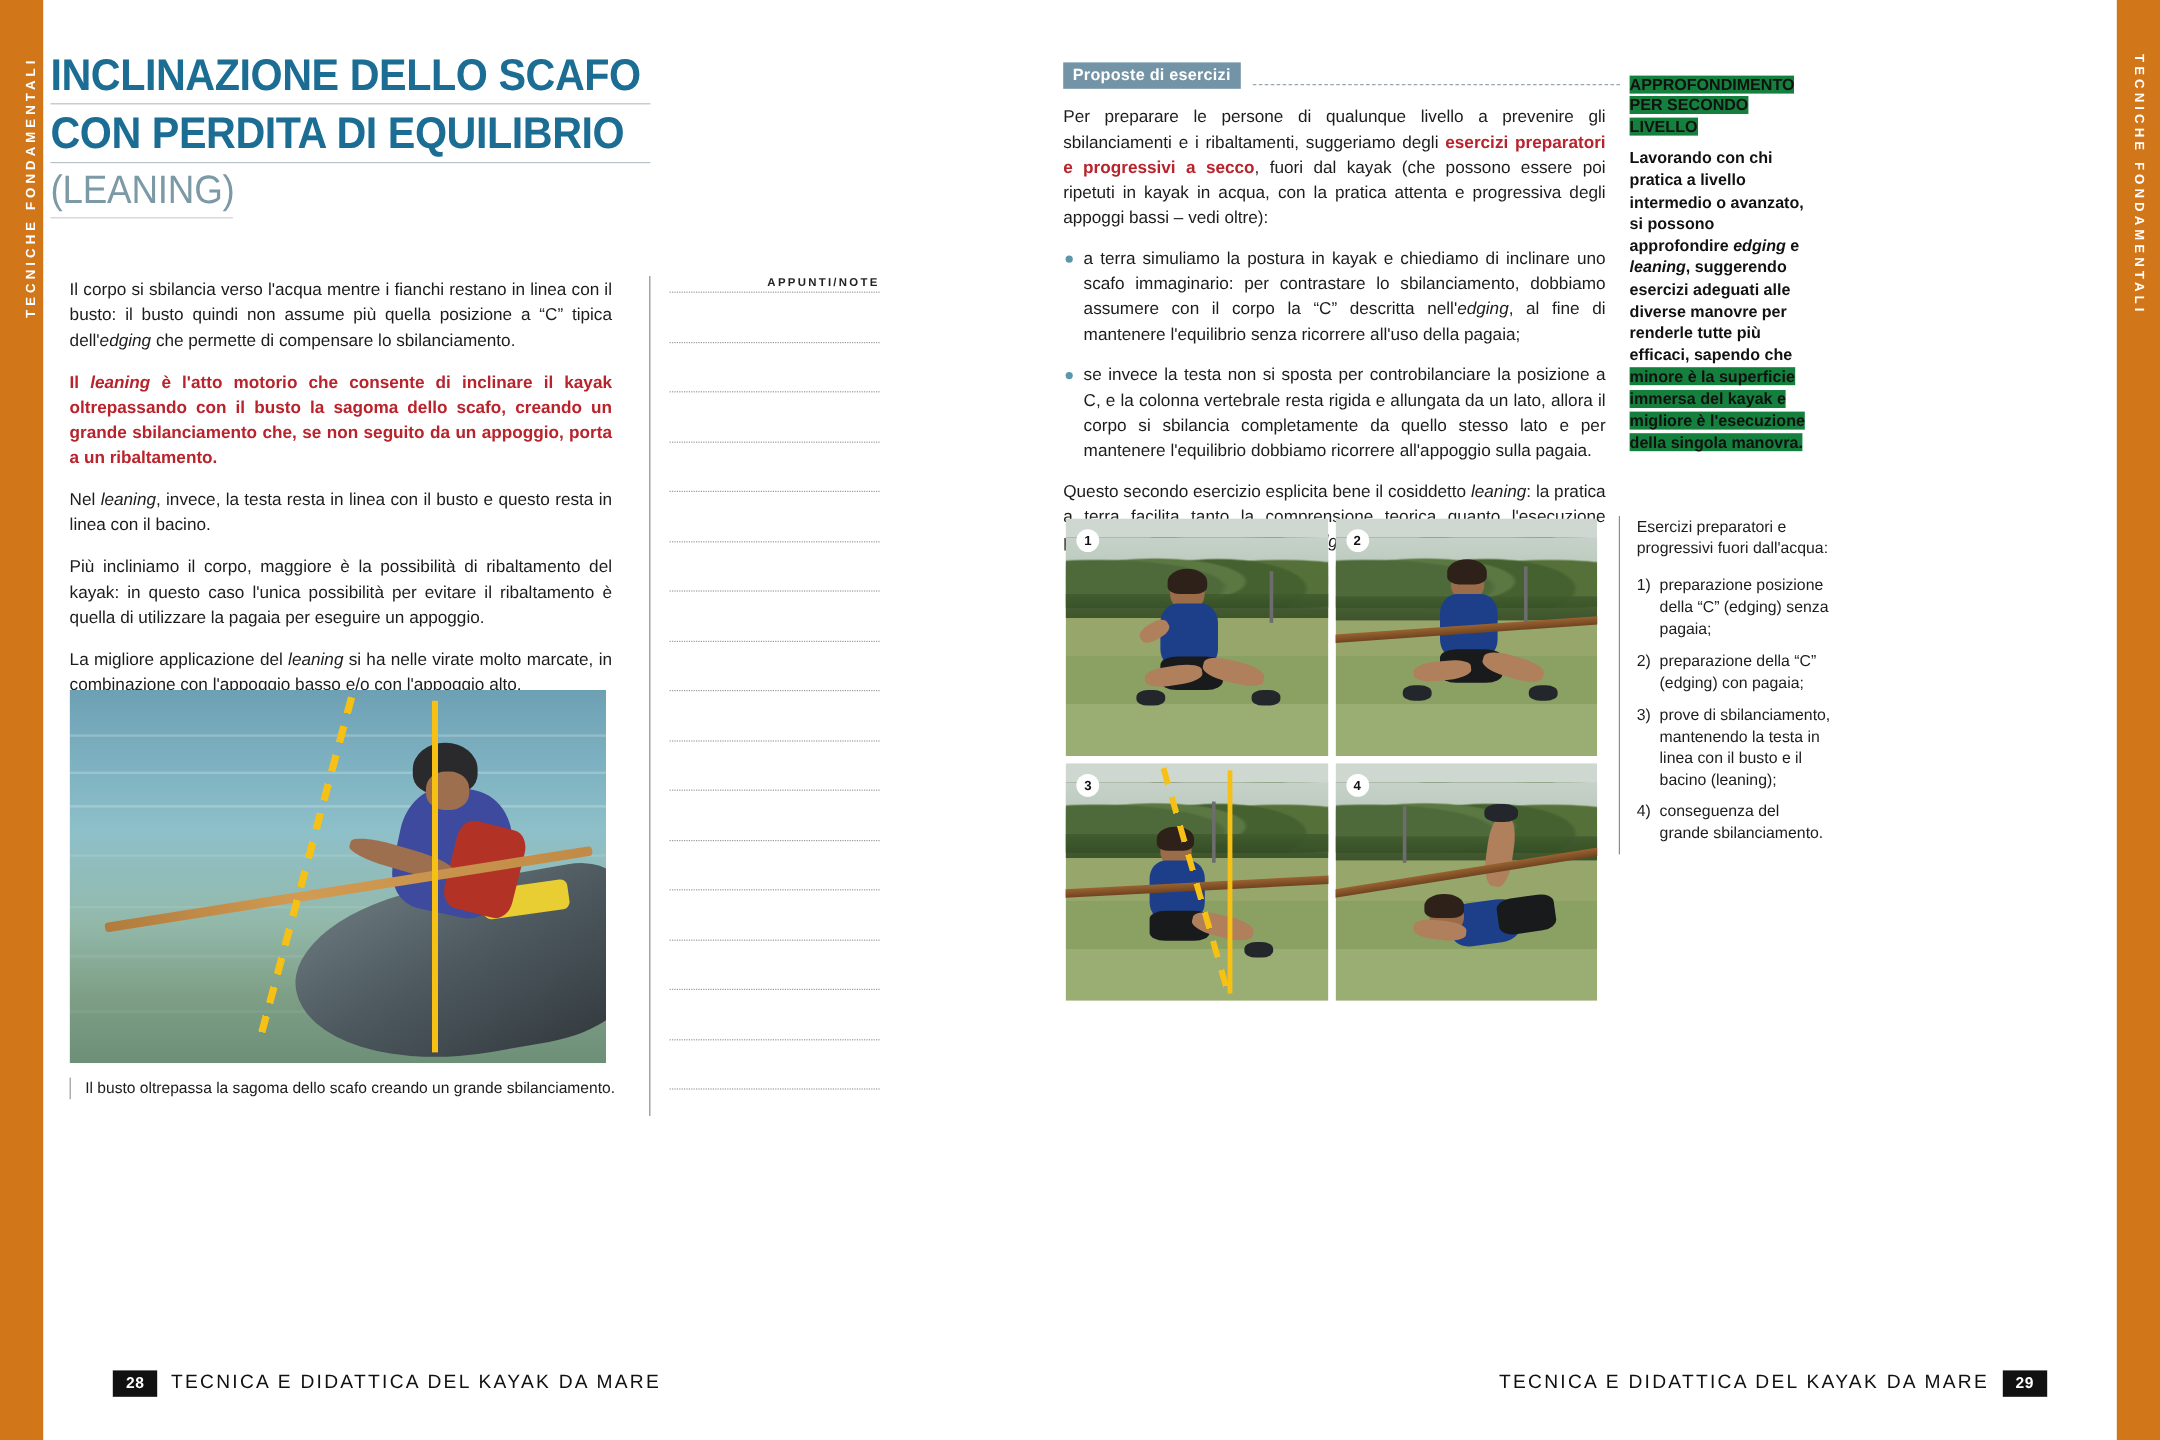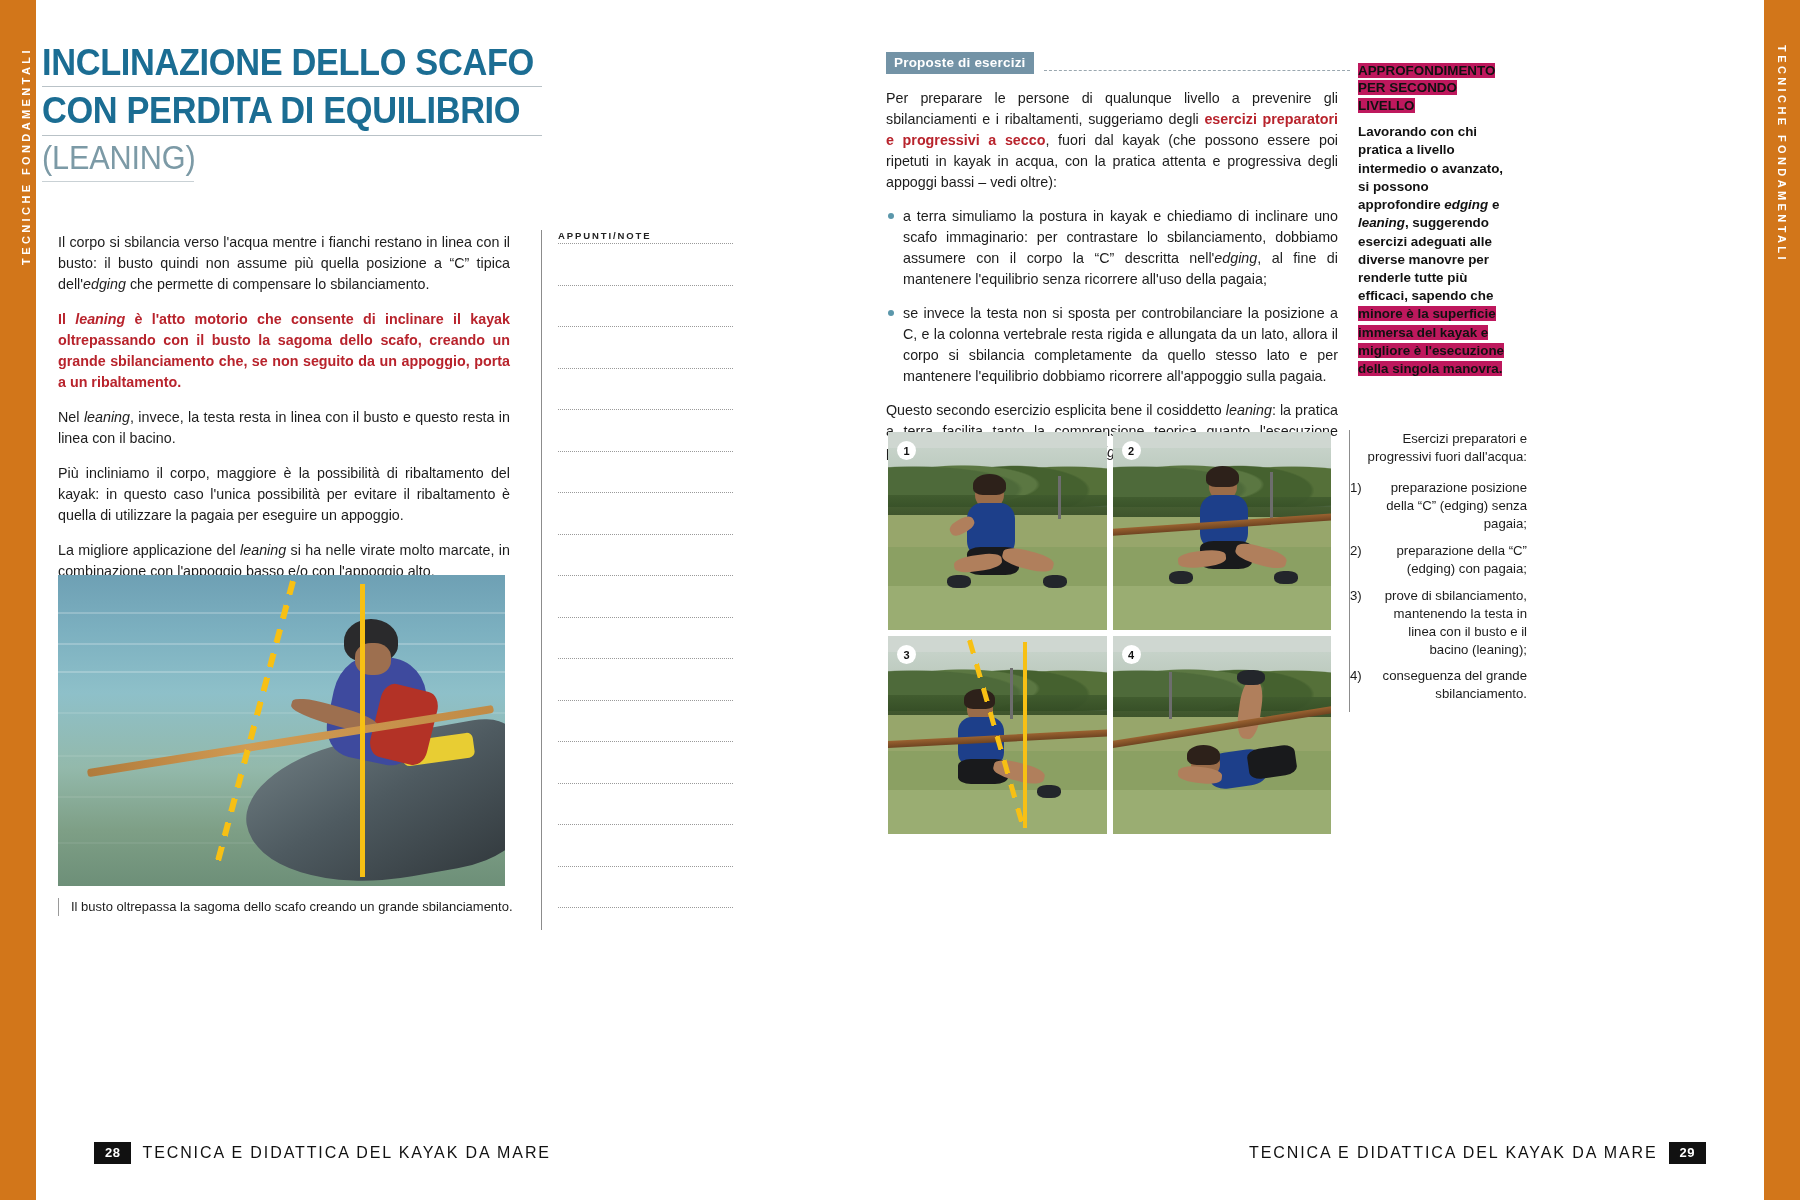--- a/index.html
+++ b/index.html
@@ -87,21 +87,21 @@
 
   
   .notes {
     position:absolute; left:505px; top:230px; width:192px;
     border-left:1px solid #8c8c8c;
     padding-left:16px;
     height:700px;
   }
   .notes-title {
     font-size:9.5px; font-weight:700; color:#222;
-    letter-spacing:1.9px; margin-bottom:2px;
+    letter-spacing:1.9px; margin-bottom:2px;text-align:right;
   }
   .dotline {
     border-bottom:1.6px dotted #9a9a9a;
     height:0; margin-bottom:40.5px;
   }
 
   
   .photo-main {
     position:absolute; left:22px; top:575px; width:447px; height:311px;
     overflow:hidden;
@@ -137,39 +137,39 @@
   }
   .bul p { margin:0; }
   strong.red { color:#b8232c; font-weight:700; }
 
   
   .hl-box { position:absolute; left:458px; top:62px; width:152px; }
   .hl-title {
     font-size:13.4px; font-weight:700; color:#111;
     line-height:1.3; margin-bottom:9px;
   }
-  .hl-title span, .hl-mark { background:#be185d; }
+  .hl-title span, .hl-mark { background:#15803d; }
   .hl-body { font-size:13.4px; font-weight:700; color:#111; line-height:1.36; }
   .hl-body em { font-style:italic; font-weight:700; }
 
   
   .grid { position:absolute; left:-12px; top:432px; width:443px; }
   .grid-row { display:flex; gap:6px; margin-bottom:6px; }
   .cell { position:relative; width:218.5px; height:198px; overflow:hidden; }
   .badge {
     position:absolute; left:9px; top:9px; width:19px; height:19px;
     border-radius:50%; background:#ffffff; color:#111;
     font-size:11px; font-weight:700;
     display:flex; align-items:center; justify-content:center;
     z-index:5;
   }
 
   .list-col {
     position:absolute; left:449px; top:430px; width:178px;
-    border-left:1px solid #8c8c8c; min-height:240px;text-align:right;
+    border-left:1px solid #8c8c8c; padding-left:14px; min-height:240px;
   }
   .list-col .intro { font-size:13.2px; line-height:1.36; color:#1c1c1c; margin-bottom:13px; }
   .li { position:relative; padding-left:19px; font-size:13.2px; line-height:1.36; color:#1c1c1c; margin-bottom:9px; }
   .li .num { position:absolute; left:0; top:0; }
 
   
   .footer { position:absolute; bottom:36px; display:flex; align-items:center; gap:11px; }
   .footer-left  { left:58px; }
   .footer-right { right:58px; }
   .pnum {

